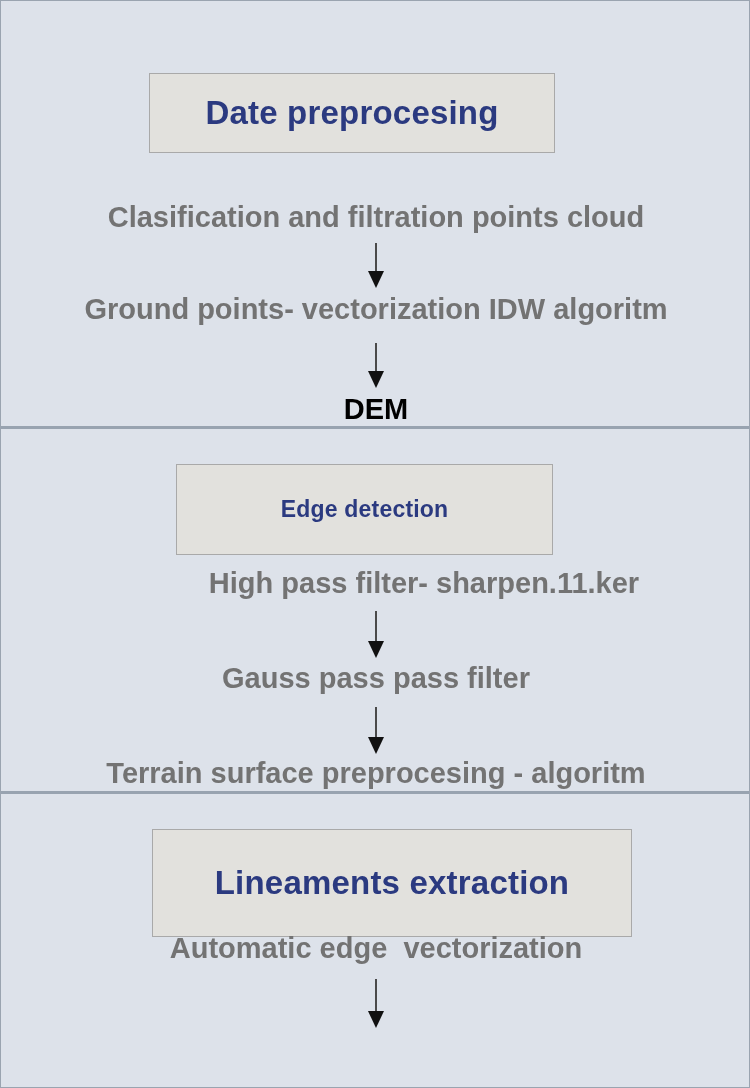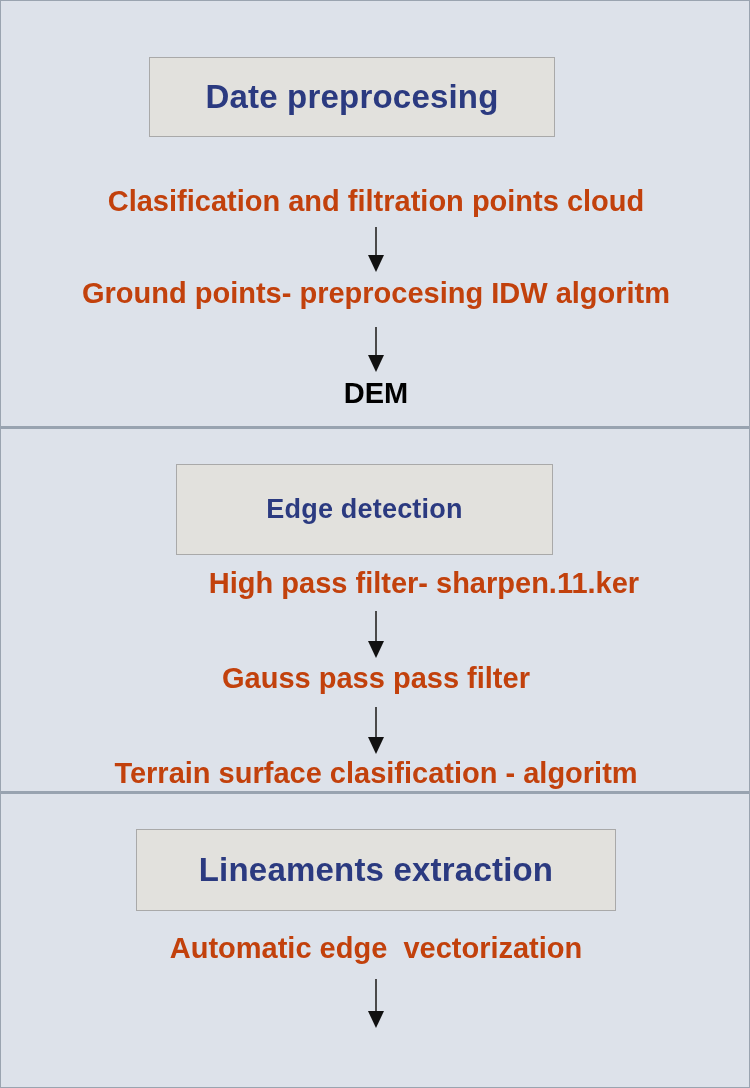--- a/index.html
+++ b/index.html
@@ -19,21 +19,21 @@
     border: 1px solid #9aa4b0;
     box-sizing: border-box;
     overflow: hidden;
   }
   .stage {
     position: absolute;
     left: 0;
     width: 750px;
     box-sizing: border-box;
   }
-  .stage-1 { top: 0px;    height: 378px; padding-left: 16px; }
+  .stage-1 { top: 16px;    height: 378px; padding-left: 16px; }
   .stage-2 { top: 425px;  height: 365px; border-top: 3px solid #98a3b0; }
   .stage-3 { top: 790px;  height: 298px; border-top: 3px solid #98a3b0; }
 
   .stage-title-box {
     position: absolute;
     background: #e2e1dd;
     border: 1px solid #a9a9a9;
     box-sizing: border-box;
     display: flex;
     align-items: center;
@@ -42,32 +42,32 @@
   .stage-title-text {
     color: #2b3a80;
     font-weight: bold;
     letter-spacing: 0.2px;
     white-space: nowrap;
   }
 
   
   .box-1 { left: 148px; top: 56px;  width: 406px; height: 80px; }
   .box-2 { left: 175px; top: 35px;  width: 377px; height: 91px; }
-  .box-3 { left: 135px; top: 35px;  width: 480px; height: 82px; }
+  .box-3 { left: 151px; top: 35px;  width: 480px; height: 108px; }
 
   .box-1 .stage-title-text { font-size: 33px; }
-  .box-2 .stage-title-text { font-size: 27px; }
+  .box-2 .stage-title-text { font-size: 23px; }
   .box-3 .stage-title-text { font-size: 33px; }
 
   .step-text {
     position: absolute;
     left: 0;
     width: 750px;
     text-align: center;
-    color: #c2410c;
+    color: #737373;
     font-weight: bold;
     font-size: 29px;
     white-space: pre;
     line-height: 1;
   }
   .step-text.result {
     color: #000000;
   }
 
   .arrow {
@@ -91,21 +91,21 @@
 
     <div class="step-text" style="top:186px;">Clasification and filtration points cloud</div>
 
     <div class="arrow" style="top:226px;">
       <svg width="28" height="46" viewBox="0 0 28 46">
         <line x1="14" y1="0" x2="14" y2="30" stroke="#4a4a4a" stroke-width="2"></line>
         <polygon points="6,28 22,28 14,45" fill="#111111"></polygon>
       </svg>
     </div>
 
-    <div class="step-text" style="top:278px;">Ground points- preprocesing IDW algoritm</div>
+    <div class="step-text" style="top:278px;">Ground points- vectorization IDW algoritm</div>
 
     <div class="arrow" style="top:326px;">
       <svg width="28" height="46" viewBox="0 0 28 46">
         <line x1="14" y1="0" x2="14" y2="30" stroke="#4a4a4a" stroke-width="2"></line>
         <polygon points="6,28 22,28 14,45" fill="#111111"></polygon>
       </svg>
     </div>
 
     <div class="step-text result" style="top:378px;">DEM</div>
   </div>
@@ -127,21 +127,21 @@
 
     <div class="step-text" style="top:235px;">Gauss pass pass filter</div>
 
     <div class="arrow" style="top:278px;">
       <svg width="28" height="48" viewBox="0 0 28 48">
         <line x1="14" y1="0" x2="14" y2="32" stroke="#4a4a4a" stroke-width="2"></line>
         <polygon points="6,30 22,30 14,47" fill="#111111"></polygon>
       </svg>
     </div>
 
-    <div class="step-text" style="top:330px;">Terrain surface clasification - algoritm</div>
+    <div class="step-text" style="top:330px;">Terrain surface preprocesing - algoritm</div>
   </div>
 
   <div class="stage stage-3">
 
     <div class="stage-title-box box-3">
       <span class="stage-title-text">Lineaments extraction</span>
     </div>
 
     <div class="step-text" style="top:140px;">Automatic edge  vectorization</div>
 

